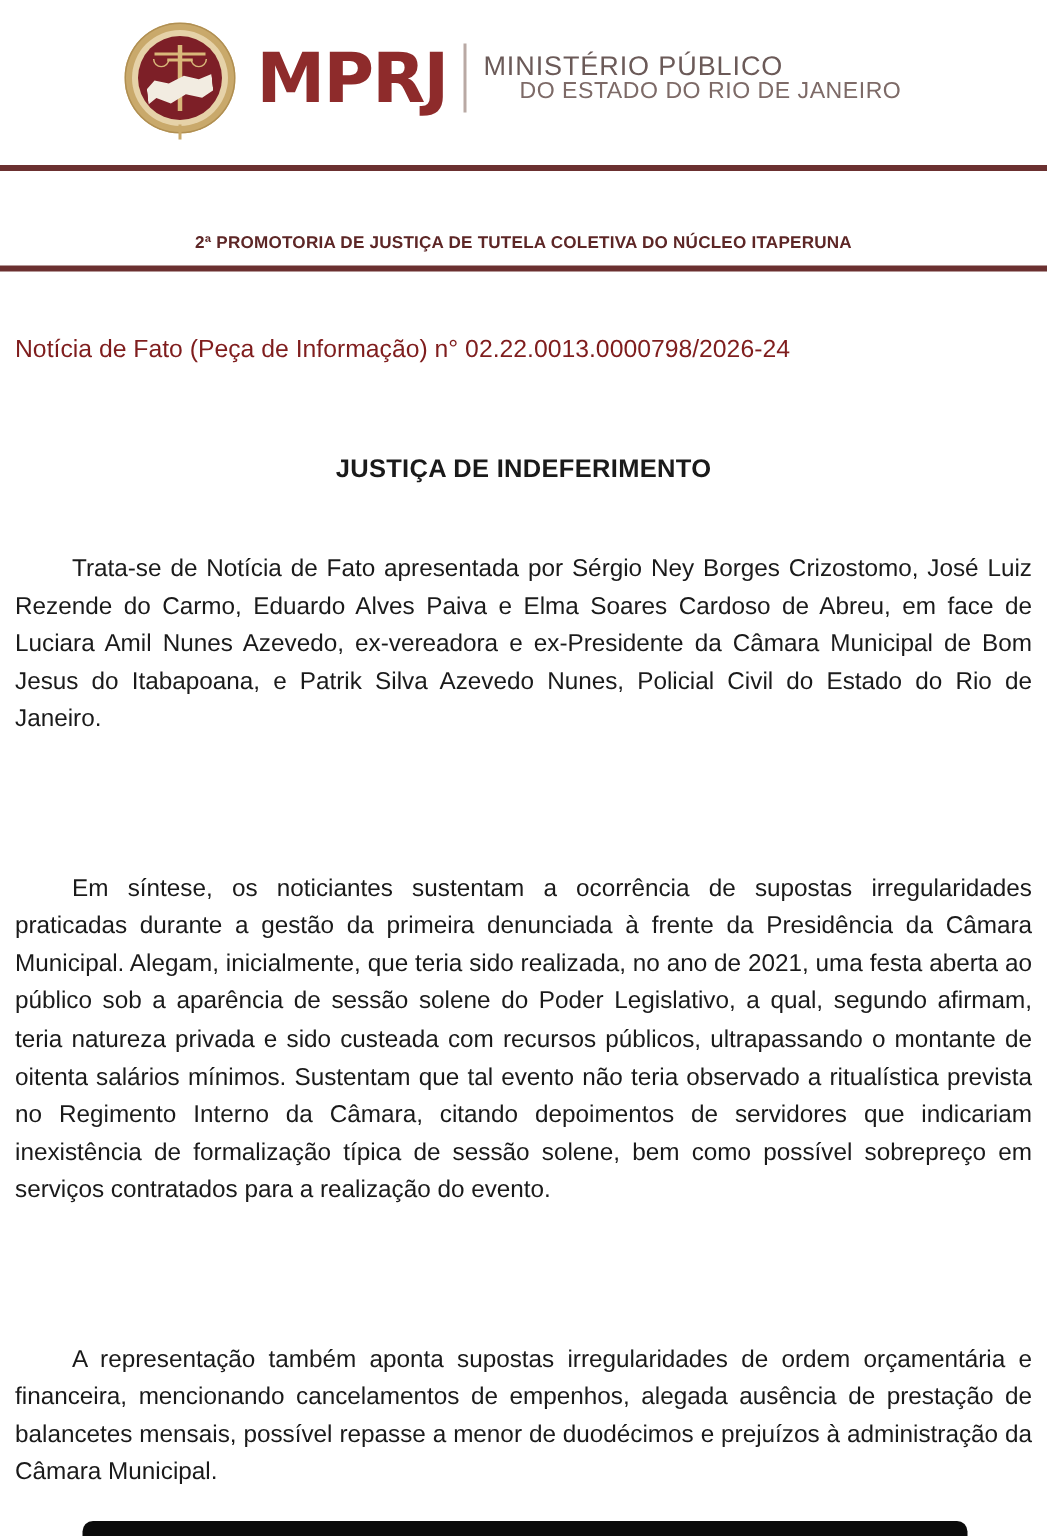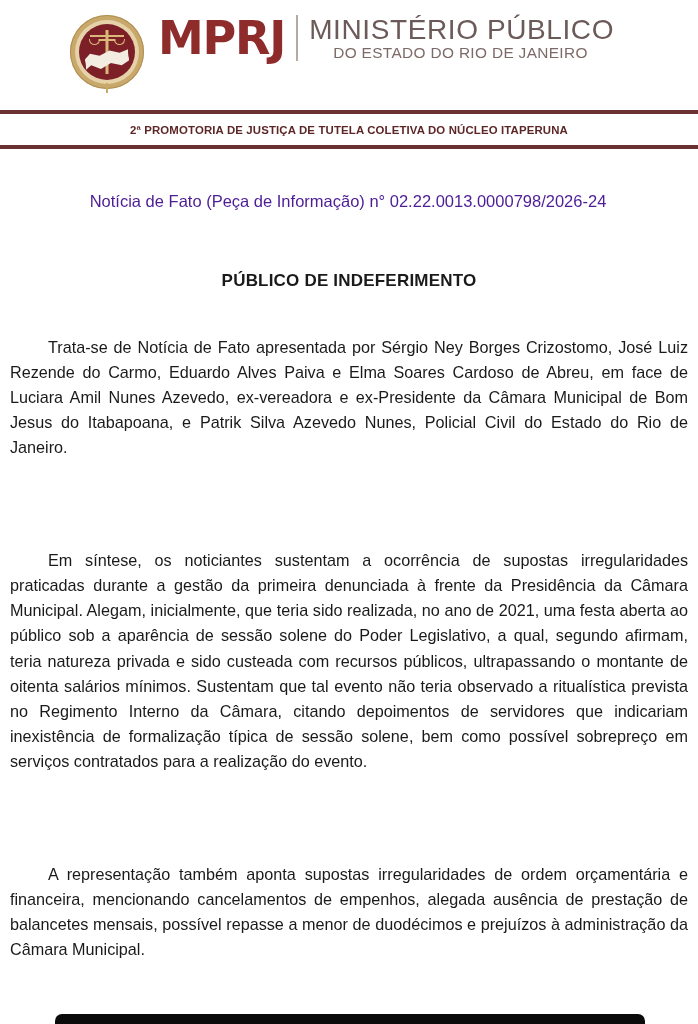--- a/index.html
+++ b/index.html
@@ -19,21 +19,21 @@
   
   .logo-header {
     display: flex;
     align-items: center;
     justify-content: center;
     height: 104px;
     padding: 0 0 0 0;
   }
   .logo-inner {
     display: flex;
-    align-items: flex-start;
+    align-items: center;
     gap: 14px;
     margin-left: -14px;
   }
   .emblem {
     width: 74px;
     height: 74px;
     position: relative;
     flex: 0 0 auto;
   }
   .emblem .ring-outer {
@@ -131,21 +131,21 @@
     color: #8e2b2b;
   }
   .divider-bar {
     width: 2px;
     height: 46px;
     background: #b9a9a4;
   }
   .mp-lines { line-height: 1.04; }
   .mp-line1 {
     font-family: "Liberation Sans", sans-serif;
-    font-size: 28px;
+    font-size: 18px;
     letter-spacing: 0.6px;
     color: #6b5a58;
     white-space: nowrap;
   }
   .mp-line2 {
     font-family: "Liberation Sans", sans-serif;
     font-size: 15.4px;
     letter-spacing: 0.35px;
     color: #7d6a67;
     white-space: nowrap;
@@ -159,32 +159,33 @@
     height: 4px;
     background: #6b3030;
   }
   .band-text {
     text-align: center;
     font-size: 11.4px;
     font-weight: bold;
     letter-spacing: 0.15px;
     color: #5d2626;
     padding: 10px 0 9px;
+    margin-top: 32px;
   }
 
   
   .page {
     padding: 0 10px;
   }
   .docnum {
     margin-top: 40px;
-    text-align: center;
+    text-align: left;
     font-size: 16.5px;
     line-height: 1.55;
-    color: #4c1d95;
+    color: #7f1d1d;
     padding-right: 2px;
   }
   .docnum div { white-space: nowrap; }
 
   .doc-title {
     text-align: center;
     font-size: 17px;
     font-weight: bold;
     letter-spacing: 0.2px;
     margin-top: 56px;
@@ -245,21 +246,21 @@
     <div class="band-text">2ª PROMOTORIA DE JUSTIÇA DE TUTELA COLETIVA DO NÚCLEO ITAPERUNA</div>
     <div class="band-rule"></div>
   </div>
 
   <div class="page">
 
     <div class="docnum">
       <div>Notícia de Fato (Peça de Informação) n° 02.22.0013.0000798/2026-24</div>
     </div>
 
-    <div class="doc-title">PÚBLICO DE INDEFERIMENTO</div>
+    <div class="doc-title">JUSTIÇA DE INDEFERIMENTO</div>
 
     <p class="para">Trata-se de Notícia de Fato apresentada por Sérgio Ney Borges Crizostomo, José Luiz Rezende do Carmo, Eduardo Alves Paiva e Elma Soares Cardoso de Abreu, em face de Luciara Amil Nunes Azevedo, ex-vereadora e ex-Presidente da Câmara Municipal de Bom Jesus do Itabapoana, e Patrik Silva Azevedo Nunes, Policial Civil do Estado do Rio de Janeiro.</p>
     <p class="para gap-lg">Em síntese, os noticiantes sustentam a ocorrência de supostas irregularidades praticadas durante a gestão da primeira denunciada à frente da Presidência da Câmara Municipal. Alegam, inicialmente, que teria sido realizada, no ano de 2021, uma festa aberta ao público sob a aparência de sessão solene do Poder Legislativo, a qual, segundo afirmam, teria natureza privada e sido custeada com recursos públicos, ultrapassando o montante de oitenta salários mínimos. Sustentam que tal evento não teria observado a ritualística prevista no Regimento Interno da Câmara, citando depoimentos de servidores que indicariam inexistência de formalização típica de sessão solene, bem como possível sobrepreço em serviços contratados para a realização do evento.</p>
     <p class="para gap-lg">A representação também aponta supostas irregularidades de ordem orçamentária e financeira, mencionando cancelamentos de empenhos, alegada ausência de prestação de balancetes mensais, possível repasse a menor de duodécimos e prejuízos à administração da Câmara Municipal.</p>
 
   </div>
 
   <div class="bottom-bar"></div>
 
 </div>

